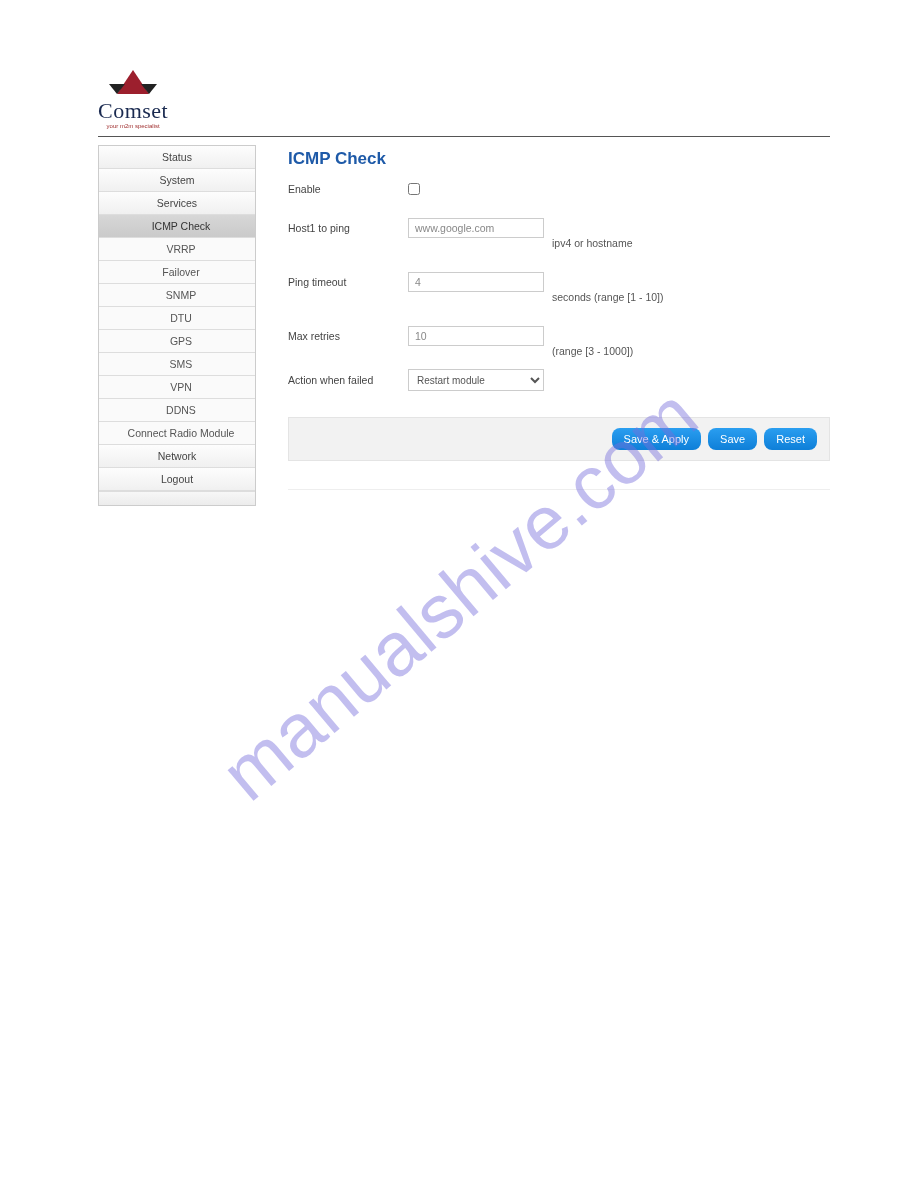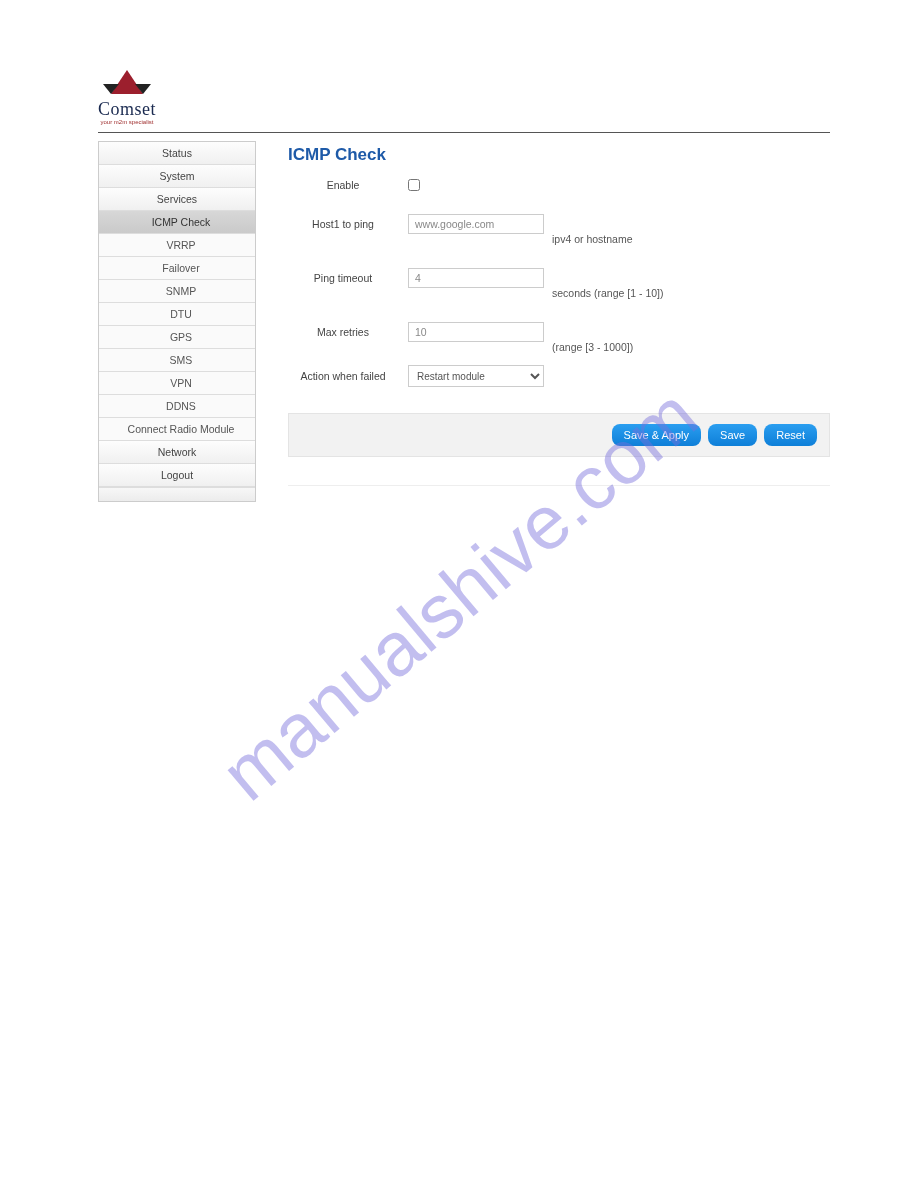--- a/index.html
+++ b/index.html
@@ -26,21 +26,21 @@
       text-align: center;
     }
     .logo-triangles {
       display: block;
       margin: 0 auto 2px auto;
       width: 48px;
       height: 28px;
     }
     .logo-text {
       font-family: Georgia, 'Times New Roman', serif;
-      font-size: 18px;
+      font-size: 22px;
       color: #1a2a50;
       letter-spacing: 0.5px;
       display:block;
       line-height:1;
       text-align:right;
     }
     .logo-tag {
       font-size: 6px;
       color: #a03030;
       display:block;
@@ -93,21 +93,21 @@
       color: #1e5aa8;
       margin: 4px 0 14px 0;
     }
     .form-row {
       display: flex;
       align-items: center;
       margin-bottom: 12px;
     }
     .form-row label {
       width: 120px;
-      text-align: center;
+      text-align: left;
       padding-right: 10px;
       color:#444;
       font-size:10.5px;
     }
     .form-row input[type="text"] {
       width: 136px;
       height: 20px;
       border: 1px solid #ccc;
       padding: 0 6px;
       font-size: 10.5px;

